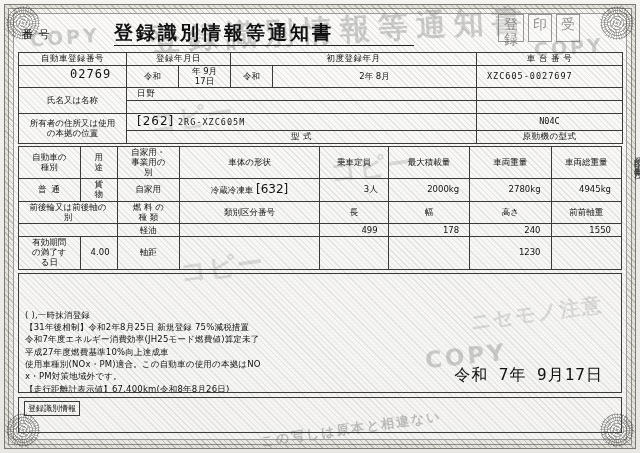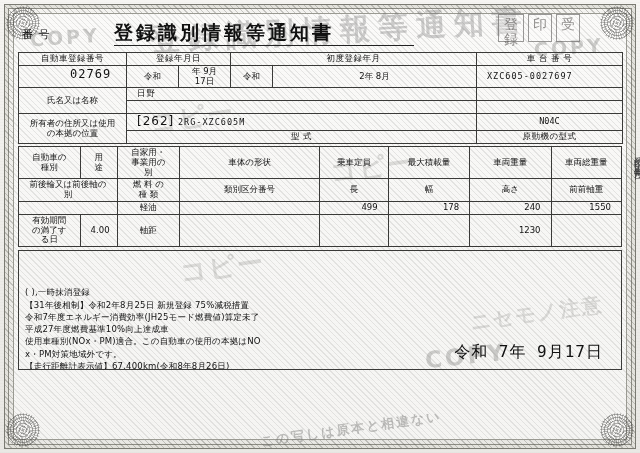--- a/index.html
+++ b/index.html
@@ -220,20 +220,33 @@
           <tr class="h10">
         <td class="lbl-s">自動車の種別</td>
         <td class="lbl-s">用途</td>
         <td class="lbl-s">自家用・事業用の別</td>
         <td class="lbl-s">車体の形状</td>
         <td class="lbl-s">乗車定員</td>
         <td class="lbl-s">最大積載量</td>
         <td class="lbl-s">車両重量</td>
         <td class="lbl-s">車両総重量</td>
       </tr>
+      <tr class="h16">
+        <td class="c val">普 通</td>
+        <td class="c">貨物</td>
+        <td class="c">自家用</td>
+        <td class="c">
+          <span>冷蔵冷凍車</span>
+          <span class="small">[632]</span>
+        </td>
+        <td class="r">3人</td>
+        <td class="r">2000kg</td>
+        <td class="r">2780kg</td>
+        <td class="r">4945kg</td>
+      </tr>
       <tr class="h10">
         <td class="lbl-s" colspan="2">前後輪又は前後軸の別</td>
         <td class="lbl-s">燃 料 の 種 類</td>
         <td class="lbl-s">類別区分番号</td>
         <td class="lbl-s">
           <span>長</span>
         </td>
         <td class="lbl-s">
           <span>幅</span>
         </td>
@@ -273,17 +286,20 @@
 x・PM対策地域外です。
 【走行距離計表示値】67,400km(令和8年8月26日)
 【旧走行距離計表示値】42,000km(令和5年7月24日)
 平成23年騒音規制適合、類別コード NZA1A
 近接排気騒音値    85dB、固定走行時  1,785rpm
 (旧車運用時認定回転数  1,785rpm)</div>
       <div class="date-line mono">令和 7年 9月17日</div>
 
     </div>
 
+    <div class="info-box">
+      <div class="cap">登録識別情報</div>
+    </div>
 
   </div>
 
   <div class="side-vert">受付印・届出年月日</div>
 </div>
 
 </body></html>

